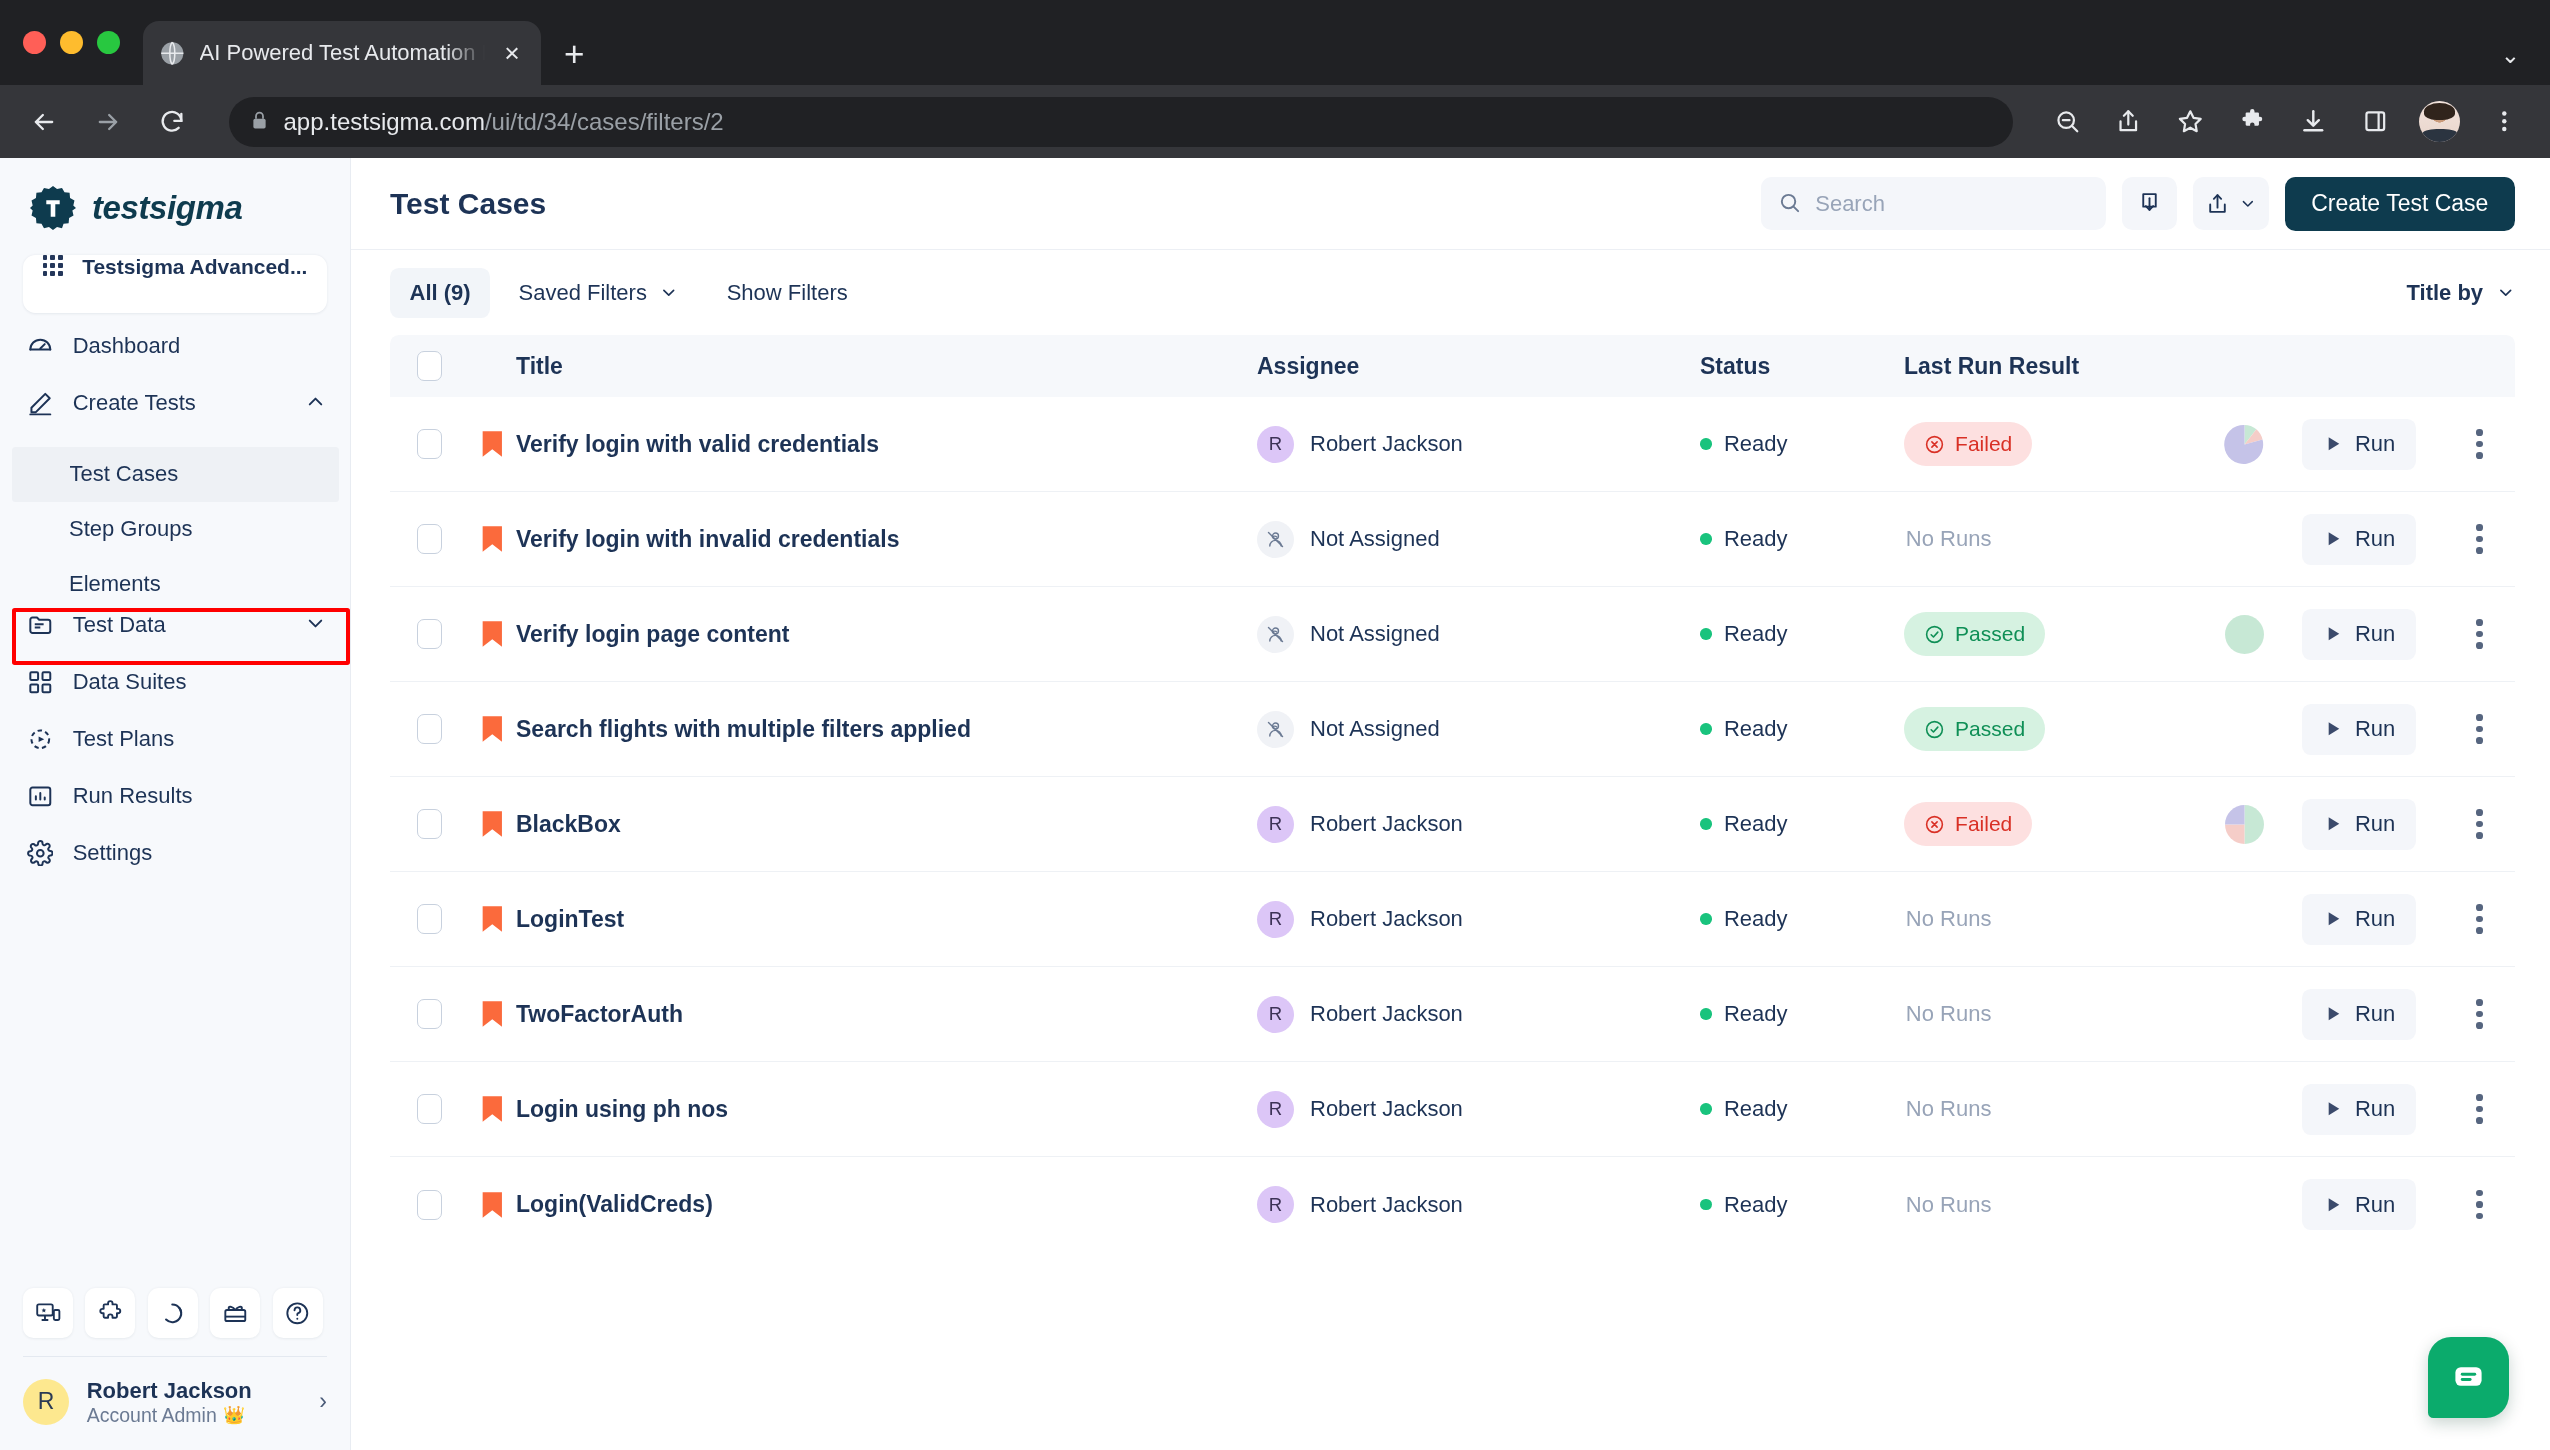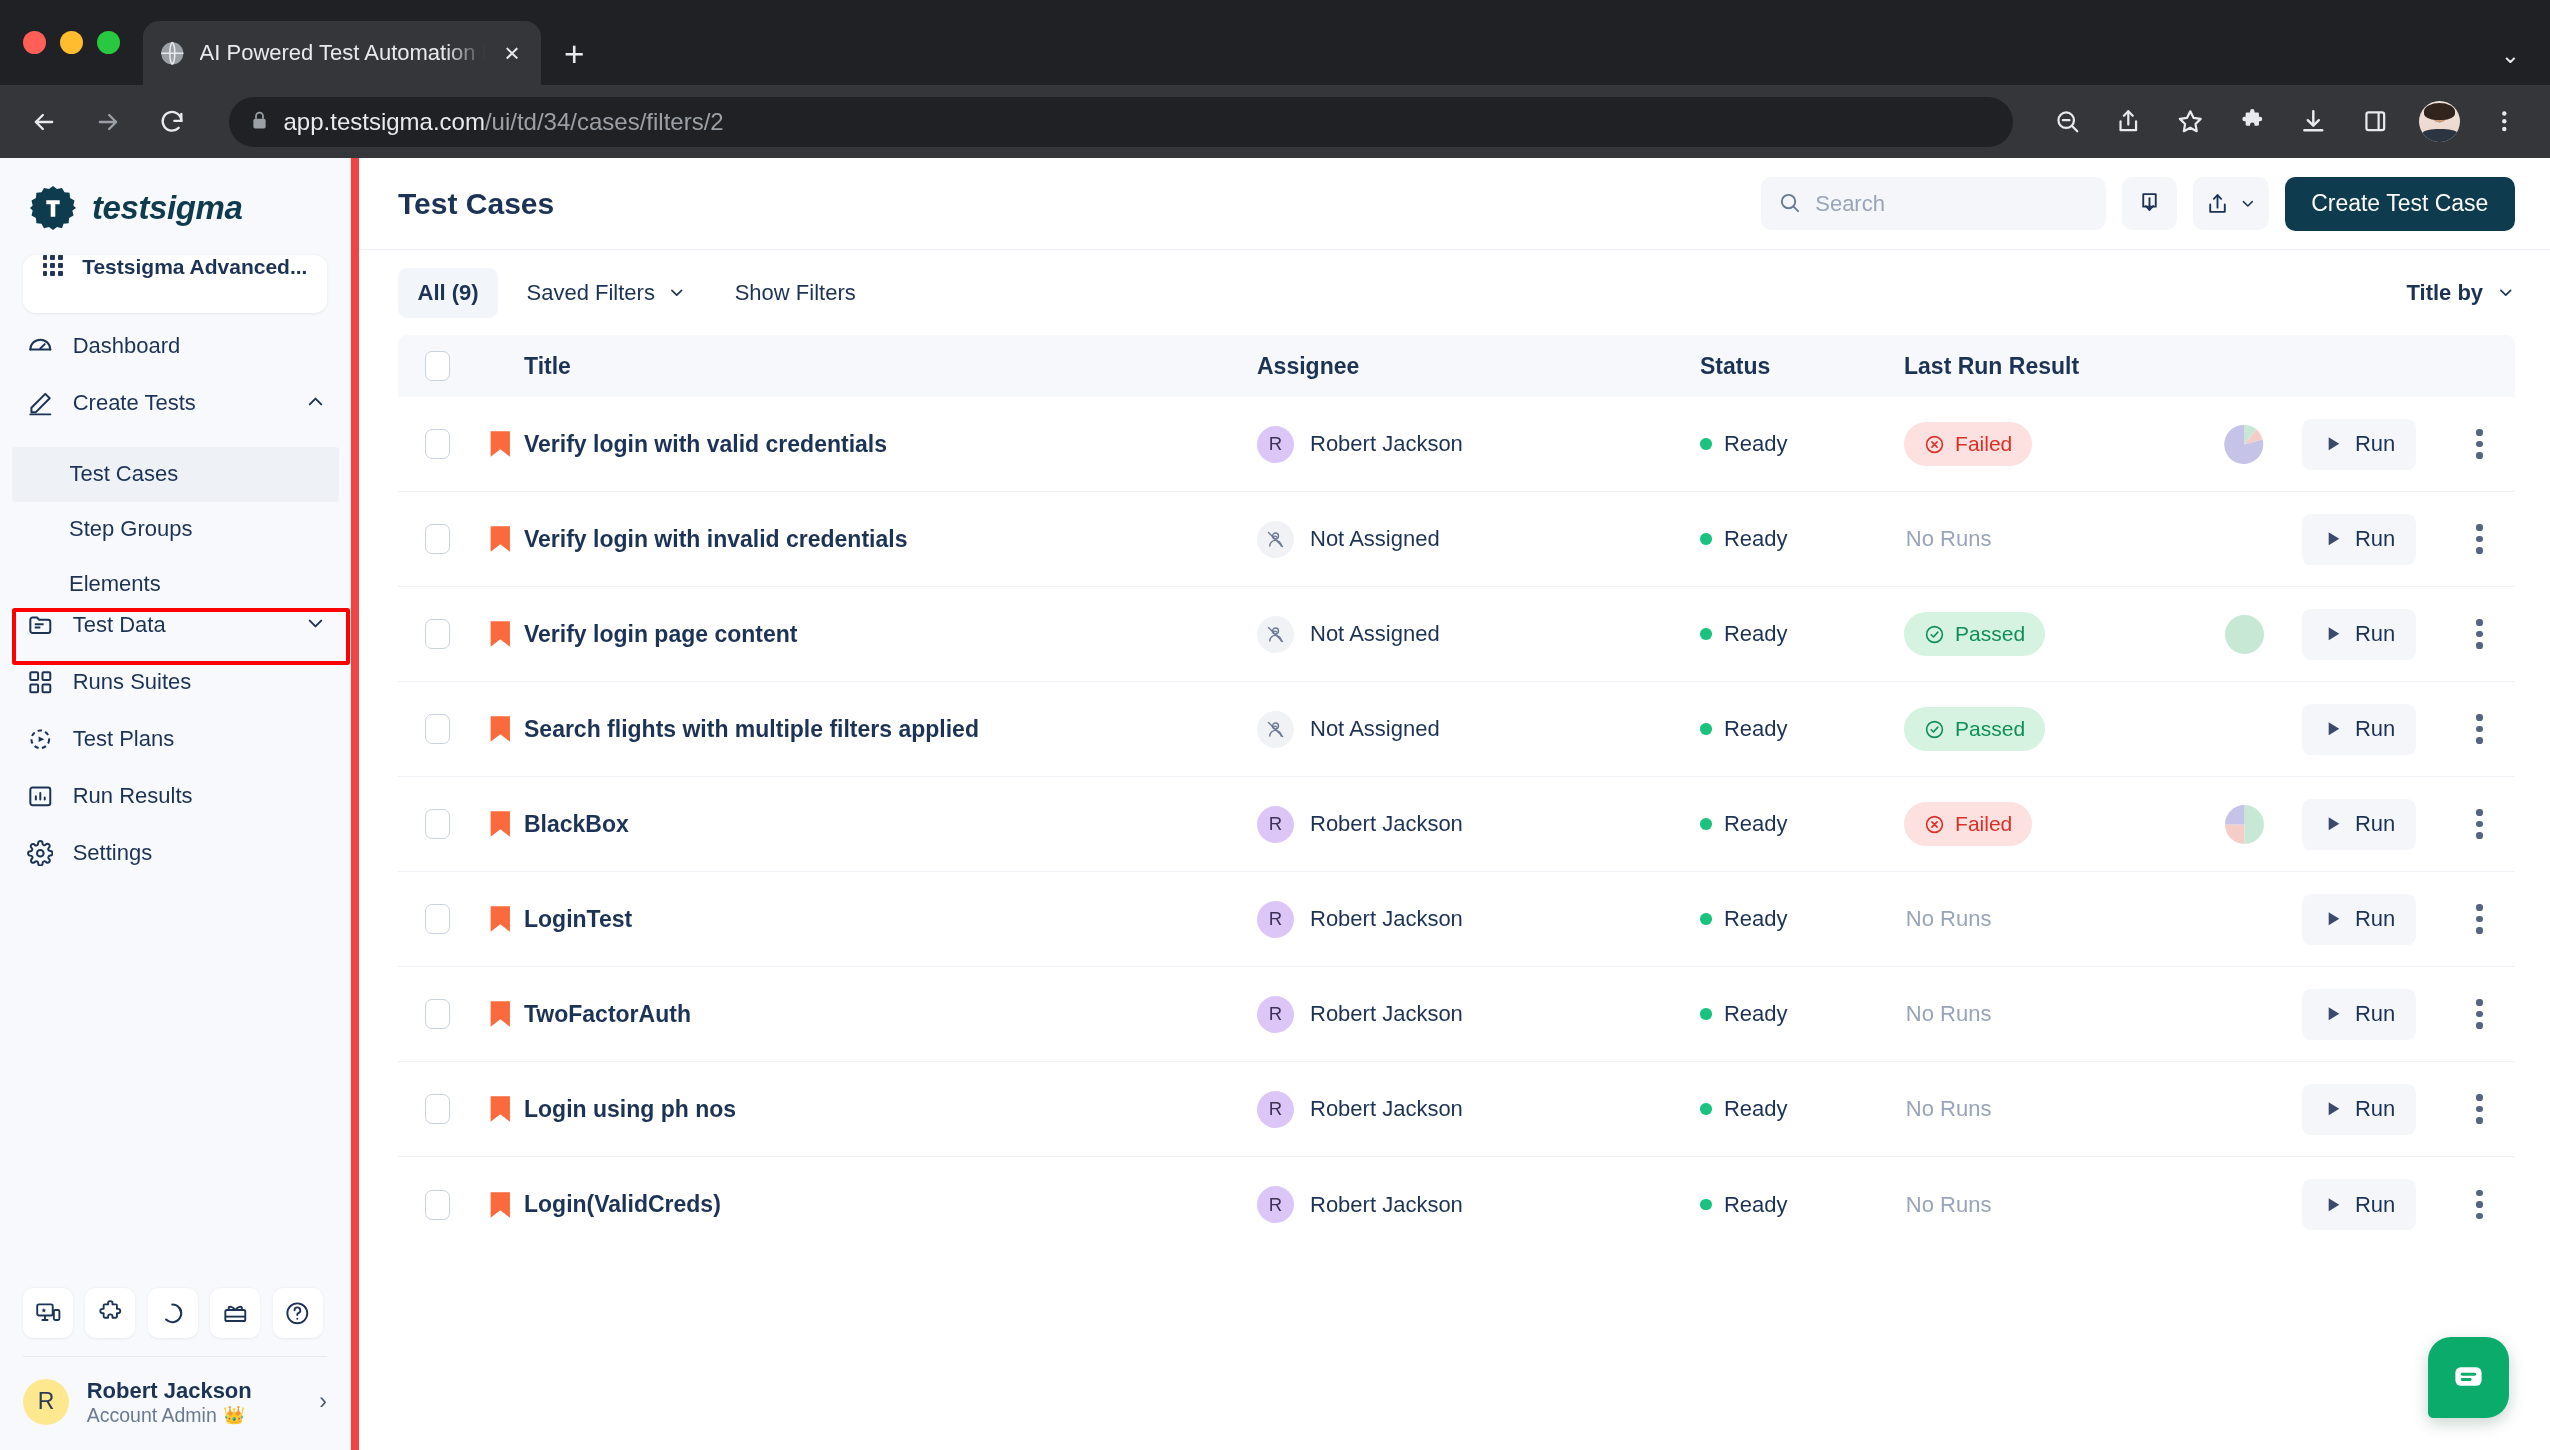--- a/index.html
+++ b/index.html
@@ -63,21 +63,21 @@
   .avatar-chrome::before {
     content:""; position:absolute; left: 12%; top: 6%; width: 76%; height: 40%;
     background:#30241c; border-radius: 50% 50% 40% 40%;
   }
   .avatar-chrome::after {
     content:""; position:absolute; left: 6%; bottom: 0; width: 88%; height: 32%;
     background:#2b3440; border-radius: 40% 40% 0 0;
   }
 
   
-  .viewport { flex: 1 1 auto; display: flex; background: #ef4444; overflow: hidden; gap: 8px; }
+  .viewport { flex: 1 1 auto; display: flex; background: #fca5a5; overflow: hidden; }
 
   
   .sidebar {
     width: 351px; flex: 0 0 351px; background: #f7f9fc;
     display: flex; flex-direction: column; border-right: 0.9px solid #e8ecf2;
     position: relative;
   }
   .logo-row { display: flex; align-items: center; gap: 16px; padding: 26.6px 0 19.5px 30px; }
   .logo-mark { width: 46px; height: 46px; flex: 0 0 auto; }
   .logo-text { font-size: 33px; font-weight: bold; font-style: italic; color: #0e3b4e; letter-spacing: -0.4px; }
@@ -409,21 +409,21 @@
 
         <div class="nav-item">
           <span>
             <svg width="26.6" height="26.6" viewBox="0 0 24 24" fill="none" stroke="#1d3356" stroke-width="1.8">
                 <rect x="3" y="3" width="7" height="7" rx="1"></rect>
                 <rect x="14" y="3" width="7" height="7" rx="1"></rect>
                 <rect x="3" y="14" width="7" height="7" rx="1"></rect>
                 <rect x="14" y="14" width="7" height="7" rx="1"></rect>
               </svg>
           </span>
-          <span class="label">Runs Suites</span>
+          <span class="label">Data Suites</span>
         </div>
 
         <div class="nav-item">
           <span>
             <svg width="26.6" height="26.6" viewBox="0 0 24 24" fill="none" stroke="#1d3356" stroke-width="1.8">
                 <circle cx="12" cy="12" r="8" stroke-dasharray="4 3"></circle>
                 <path d="M10.5 9.5l5 2.5-5 2.5z" fill="#1d3356" stroke="none"></path>
               </svg>
           </span>
           <span class="label">Test Plans</span>

